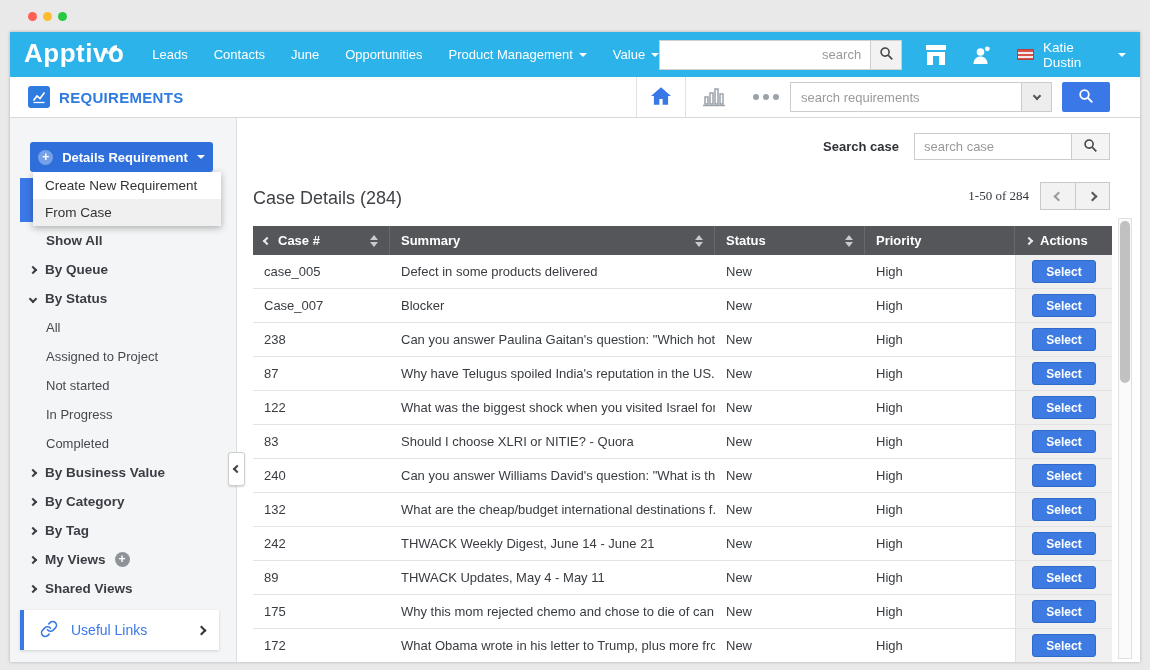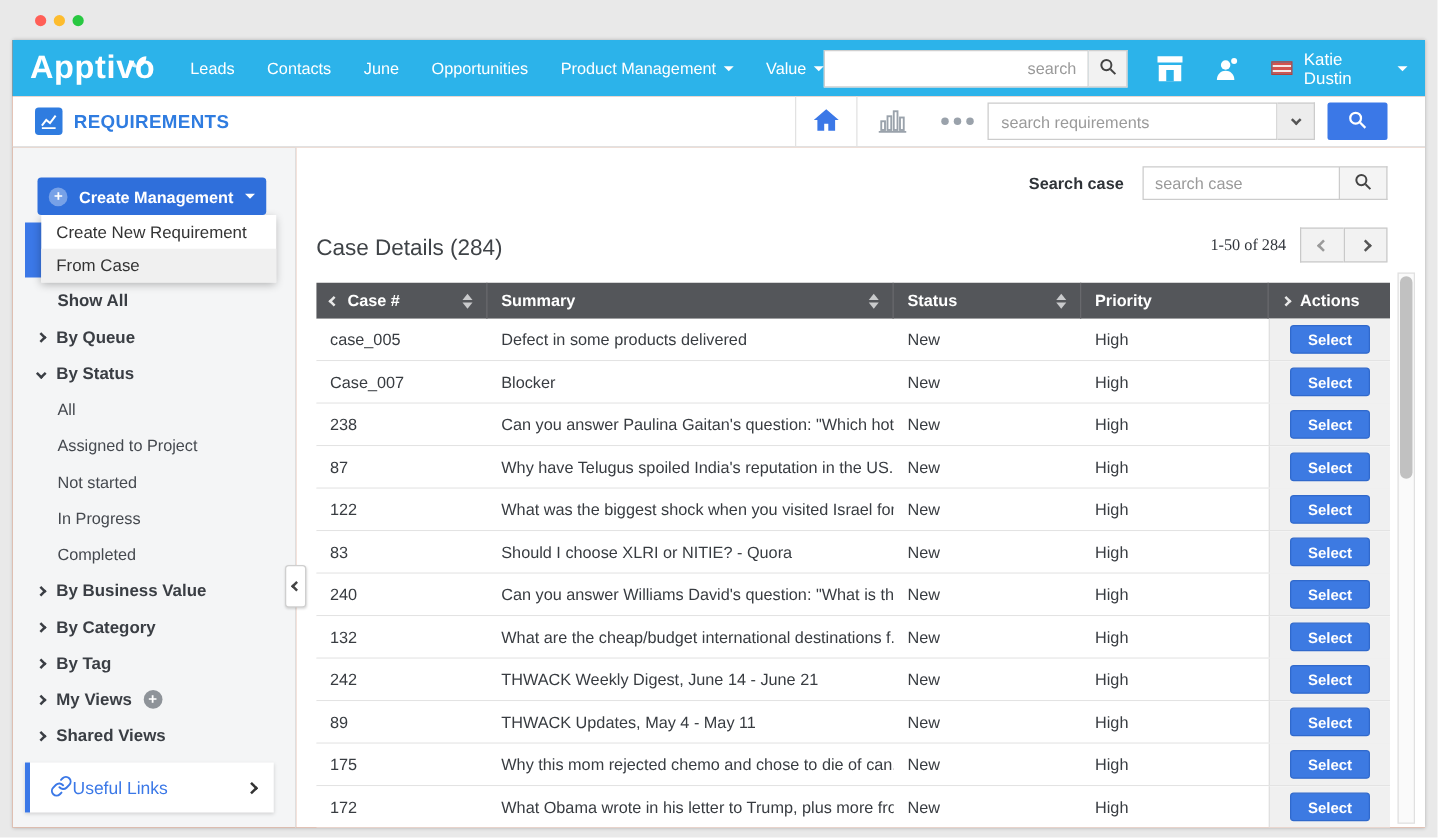--- a/index.html
+++ b/index.html
@@ -4,21 +4,21 @@
 <style>
   * { box-sizing: border-box; margin: 0; padding: 0; }
   html, body { width: 1150px; height: 670px; overflow: hidden; }
   body { background: #e9e9e9; font-family: "Liberation Sans", sans-serif; font-size: 13px; color: #333; position: relative; }
 
   
   .titlebar { position: absolute; top: 0; left: 0; width: 100%; height: 32px; }
   .dots { position: absolute; left: 28px; top: 12px; display: flex; gap: 6px; }
   .dot { width: 9px; height: 9px; border-radius: 50%; }
 
-  .app { position: absolute; left: 10px; top: 32px; width: 1130px; height: 630px; background: #c2410c;
+  .app { position: absolute; left: 10px; top: 32px; width: 1130px; height: 630px; background: #737373;
          box-shadow: 0 0 3px rgba(0,0,0,.25); display: flex; flex-direction: column; }
 
   
   .topnav { height: 45px; background: #2cb3ea; display: flex; align-items: center; padding: 0 14px 0 6px; flex-shrink: 0; }
   .logo { position: relative; color: #fff; font-size: 26px; font-weight: 700; letter-spacing: .5px; padding: 0 10px 2px 8px; }
   .logo .leaf { position: absolute; top: -7px; right: 16px; }
   .topnav-menu { display: flex; margin-left: 18px; gap: 26px; align-items: center; }
   .nav-item { color: #fff; font-size: 13px; display: flex; align-items: center; gap: 6px; cursor: pointer; white-space: nowrap; }
   .caret-down { width: 0; height: 0; border-left: 4px solid transparent; border-right: 4px solid transparent; border-top: 4px solid #fff; }
   .topnav-right { margin-left: auto; display: flex; align-items: center; }
@@ -78,21 +78,21 @@
   .chev.right { transform: rotate(-45deg); }
   .chev.down  { transform: rotate(45deg); }
   .chev.left  { transform: rotate(135deg); }
   .chev-spacer { display: inline-block; width: 7px; }
   .plus-gray { width: 15px; height: 15px; border-radius: 50%; background: #8e9399; color: #fff; font-size: 12px; line-height: 14px;
                text-align: center; font-weight: 700; margin-left: 9px; cursor: pointer; }
 
   .useful-links { position: absolute; left: 10px; top: 492px; width: 199px; height: 40px; background: #fff;
                   border-left: 4px solid #3b78e7; box-shadow: 0 1px 3px rgba(0,0,0,.15); display: flex; align-items: center;
                   padding: 0 14px 0 16px; cursor: pointer; }
-  .useful-links .ul-label { color: #3b78e7; font-size: 14px; }
+  .useful-links .ul-label { margin-left: 13px; color: #3b78e7; font-size: 14px; }
   .useful-links .chev { margin-left: auto; color: #333; width: 7px; height: 7px; }
 
   .collapse-tab { position: absolute; right: -9px; top: 334px; width: 17px; height: 34px; background: #fff;
                   border: 1px solid #cfcfcf; border-radius: 3px; box-shadow: 0 1px 2px rgba(0,0,0,.15); z-index: 4;
                   display: flex; align-items: center; justify-content: center; color: #444; cursor: pointer; }
 
   
   .main { flex: 1; position: relative; background: #fff; overflow: hidden; }
   .page-title { position: absolute; left: 16px; top: 22px; font-size: 17px; color: #3f4347; }
   .search-case-row { position: absolute; top: 15px; right: 30px; display: flex; align-items: center; }
@@ -264,21 +264,21 @@
         </span>
       </div>
     </div>
   </div>
 
   <div class="bodyrow">
 
     <div class="sidebar">
       <div class="create-btn">
         <span class="plus-circle">+</span>
-        <span>Create Management</span>
+        <span>Details Requirement</span>
         <span class="caret-down"></span>
       </div>
       <div class="selected-sliver"></div>
       <div class="create-dropdown">
           <div class="dropdown-item">Create New Requirement</div>
           <div class="dropdown-item active">From Case</div>
         </div>
       <div class="side-nav">
           <div class="side-item">
             <span class="chev-spacer"></span>

